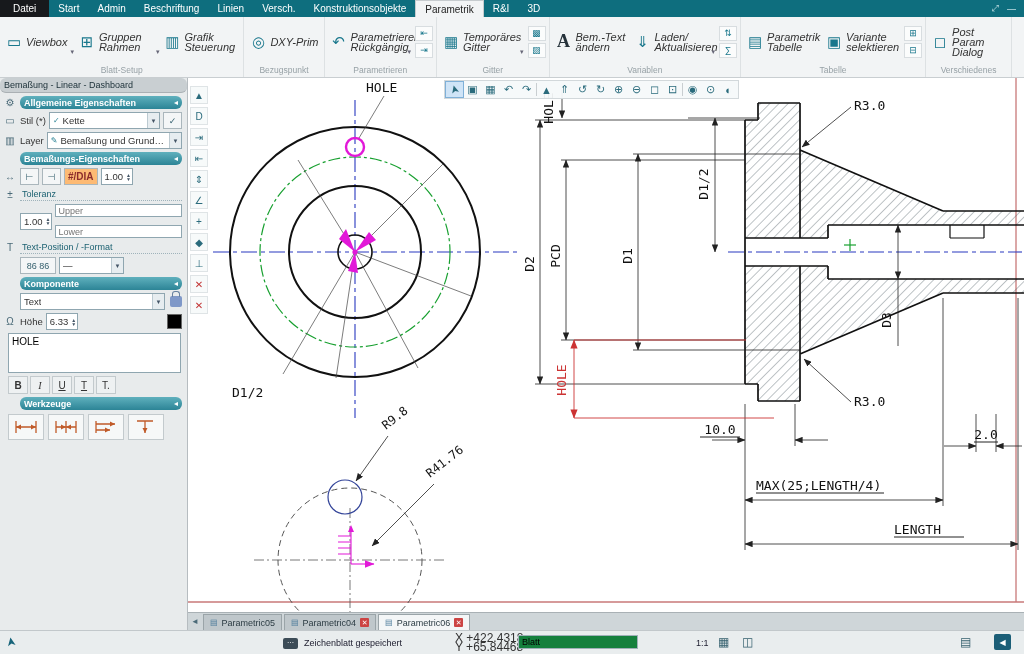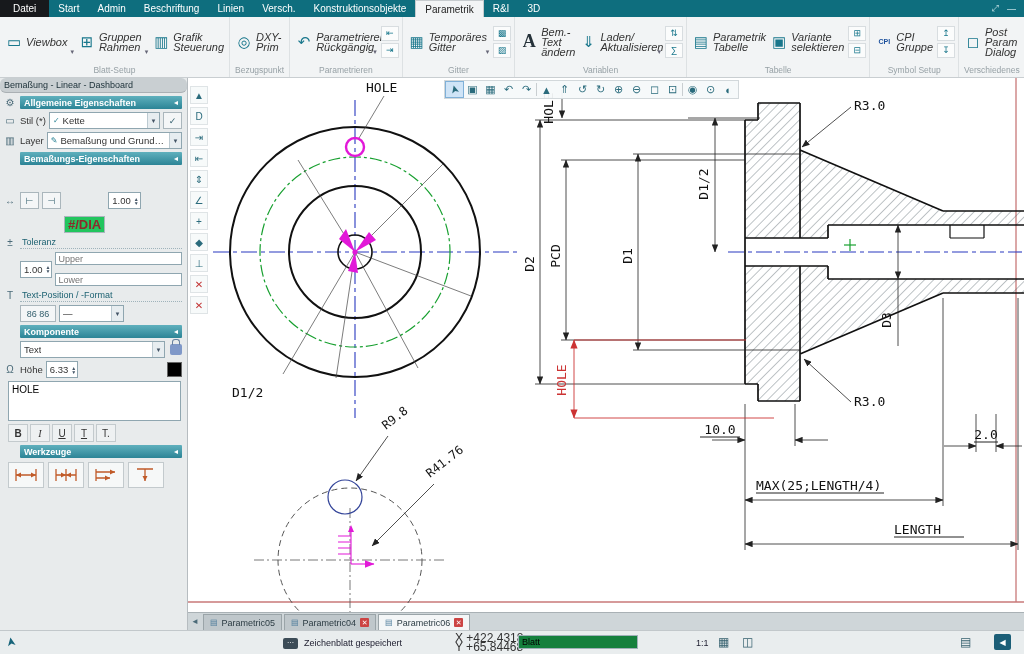--- a/index.html
+++ b/index.html
@@ -29,37 +29,37 @@
              display:flex;align-items:center;justify-content:center;}
   
   .panel{position:absolute;left:0;top:78px;width:188px;height:552px;background:#e8ebec;
          border-right:1px solid #b6bcc0;font-size:9.5px;color:#333;box-sizing:border-box;}
   .panel-title{height:14px;background:#c9cfd2;display:flex;align-items:center;gap:4px;padding:0 4px;
                font-size:9px;color:#20343c;border-bottom:1px solid #aab0b4;border-radius:6px;}
   .band{display:flex;align-items:center;margin-top:3px;}
   .rail{width:20px;flex:none;display:flex;justify-content:center;color:#4a6a78;font-size:10px;}
   .bcontent{flex:1;display:flex;align-items:center;gap:3px;padding-right:5px;min-width:0;}
   .teal{height:13px;flex:1;background:linear-gradient(#5fb0bd,#2c8496);color:#fff;font-weight:bold;
-        font-size:9px;display:flex;align-items:center;padding:0 4px;border-radius:1px;text-align:right;}
+        font-size:9px;display:flex;align-items:center;padding:0 4px;border-radius:6px;text-align:right;}
   .teal .collapse{margin-left:auto;font-size:8px;font-weight:normal;}
   .sub{font-size:9px;color:#1d6272;border-bottom:1px dotted #9fb3bb;padding:1px 2px;flex:1;}
   .plabel{flex:none;color:#333;}
   .dropdown{height:15px;background:#fff;border:1px solid #8fa6b0;display:flex;align-items:center;
             font-size:9.5px;padding-left:3px;gap:3px;flex:1;min-width:0;}
   .dropdown .dval{overflow:hidden;white-space:nowrap;text-overflow:ellipsis;}
   .dropdown .caret{margin-left:auto;flex:none;background:#e7edf0;border-left:1px solid #bccad1;width:11px;
                    height:100%;display:flex;align-items:center;justify-content:center;font-size:6px;color:#456;}
   .dicon{flex:none;font-size:8px;color:#2c8496;}
   .spin{height:15px;background:#fff;border:1px solid #8fa6b0;display:flex;align-items:center;
         font-size:9.5px;padding:0 1px 0 3px;flex:none;}
   .spin .arrows{display:flex;flex-direction:column;font-size:5px;line-height:4px;color:#456;margin-left:3px;}
   .tinybtn{width:17px;height:15px;border:1px solid #aab6bc;background:#f4f6f7;display:flex;flex:none;
            align-items:center;justify-content:center;font-size:9px;color:#35606e;}
-  .diabtn{height:15px;border:1px solid #aab6bc;background:#22c55e;display:flex;align-items:center;
-          padding:0 3px;font-size:13px;color:#8c2c2c;font-weight:bold;flex:none;margin-top:48px;}
+  .diabtn{height:15px;border:1px solid #aab6bc;background:#fdba74;display:flex;align-items:center;
+          padding:0 3px;font-size:10px;color:#8c2c2c;font-weight:bold;flex:none;}
   input.txt{height:13px;border:1px solid #8fa6b0;font-size:9px;padding:0 2px;width:100%;
             box-sizing:border-box;font-family:"Liberation Sans",sans-serif;color:#555;}
   .tolcol{flex:1;display:flex;flex-direction:column;gap:8px;}
   .lock{width:12px;height:11px;position:relative;background:#7f98c8;border-radius:2px;margin-left:2px;flex:none;}
   .lock::before{content:'';position:absolute;top:-5px;left:2px;width:6px;height:5px;
                 border:1.5px solid #67809f;border-bottom:none;border-radius:3px 3px 0 0;}
   .swatch{width:13px;height:13px;background:#000;border:1px solid #666;flex:none;margin-left:auto;}
   .textarea{margin:3px 5px 0 8px;height:40px;width:173px;background:#fff;border:1px solid #8fa6b0;
             font-size:10px;padding:2px 3px;font-family:"Liberation Sans",sans-serif;resize:none;
             box-sizing:border-box;display:block;}
@@ -224,33 +224,20 @@
         <span class="rlabel">Variante selektieren</span>
       </div>
       <div class="raux">
         <span>⊞</span>
         <span>⊟</span>
       </div>
     </div>
     <div class="rcaption">Tabelle</div>
   </div>
 
-  <div class="rgroup">
-    <div class="rbuttons">
-      <div class="rbtn">
-        <span class="ricon cpi">CPI</span>
-        <span class="rlabel">CPI Gruppe</span>
-      </div>
-      <div class="raux">
-        <span>↥</span>
-        <span>↧</span>
-      </div>
-    </div>
-    <div class="rcaption">Symbol Setup</div>
-  </div>
 
   <div class="rgroup">
     <div class="rbuttons">
       <div class="rbtn">
         <span class="ricon">◻</span>
         <span class="rlabel">Post Param Dialog</span>
       </div>
     </div>
     <div class="rcaption">Verschiedenes</div>
   </div>

